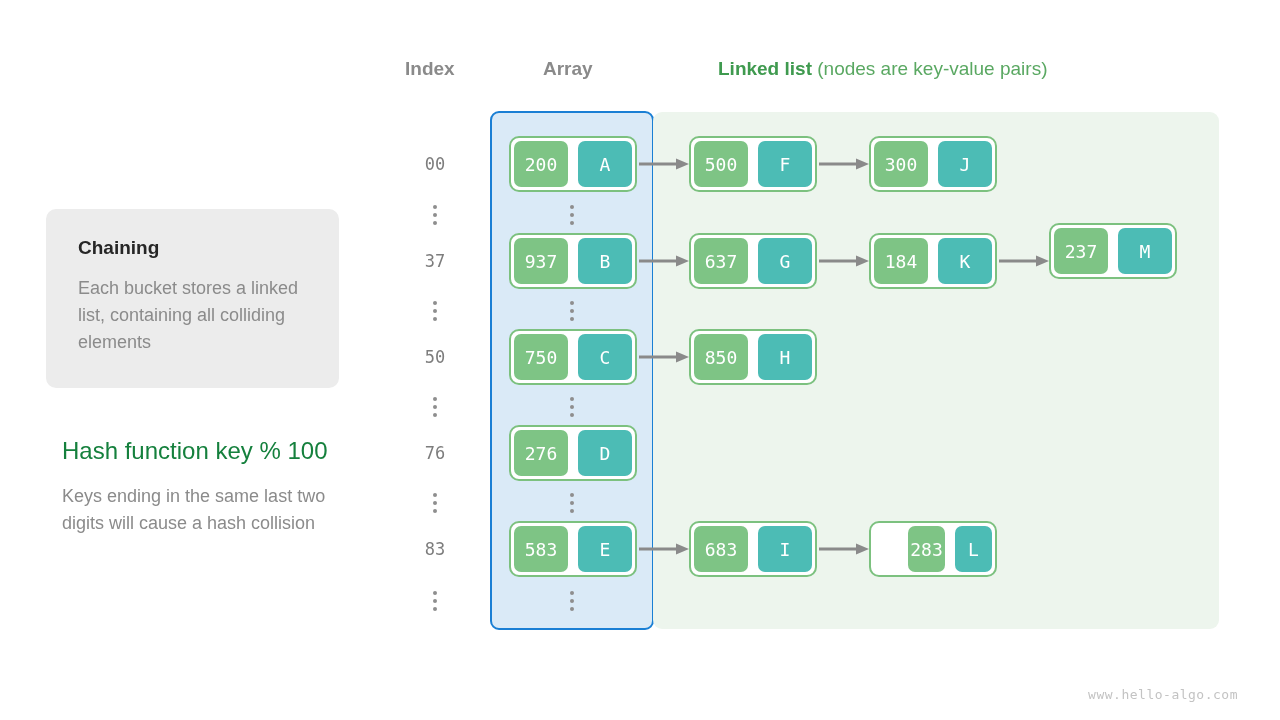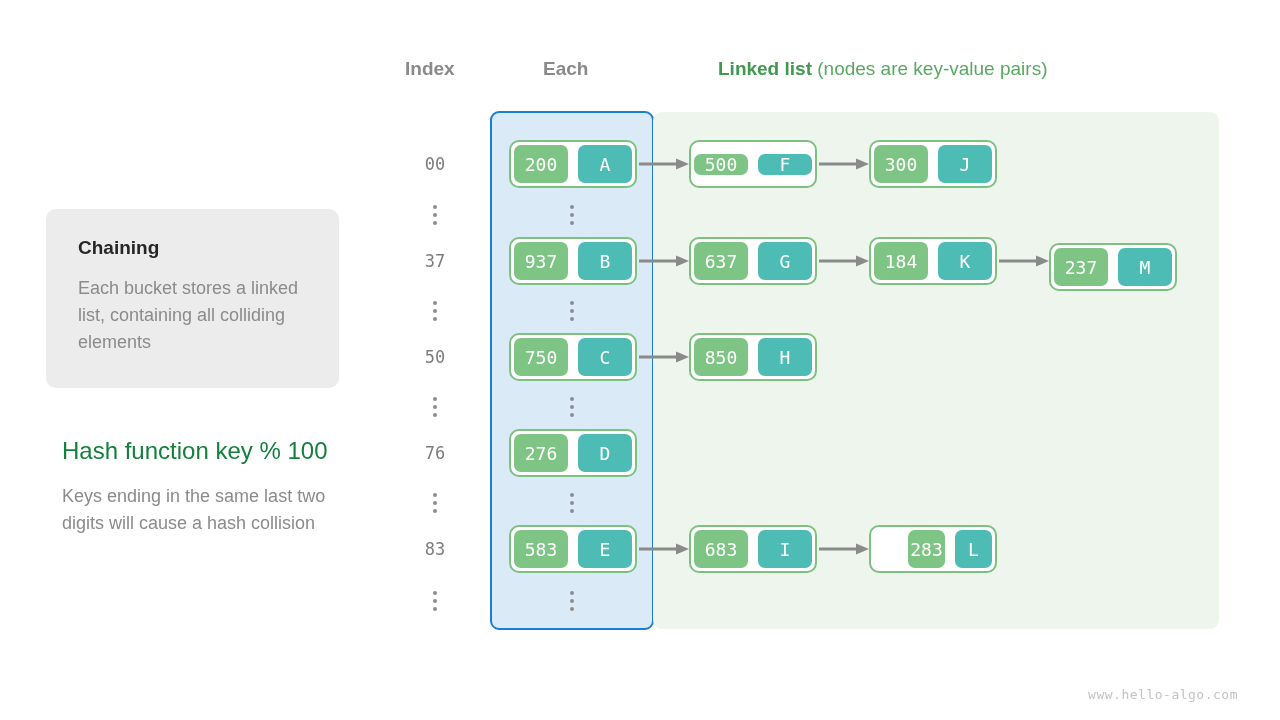--- a/index.html
+++ b/index.html
@@ -93,21 +93,21 @@
     width: 4px;
     height: 4px;
     border-radius: 50%;
     background: #8e8e8e;
   }
 
   
   .node {
     position: absolute;
     width: 128px;
-    height: 48px;
+    height: 56px;
     box-sizing: border-box;
     border: 2px solid #7cc17f;
     border-radius: 10px;
     background: #ffffff;
     padding: 3px;
     display: flex;
     gap: 10px;
     transform: translateY(-50%);
   }
   .node .half {
@@ -189,38 +189,38 @@
 </style>
 </head>
 <body>
 
 <div class="stage">
 
   <div class="panel-array"></div>
   <div class="panel-linked"></div>
 
   <div class="hdr hdr-index">Index</div>
-  <div class="hdr hdr-array">Each</div>
+  <div class="hdr hdr-array">Array</div>
   <div class="hdr-linked">
     <span class="ll-bold">Linked list</span><span class="ll-note"> (nodes are key-value pairs)</span>
   </div>
 
   <div id="rows-layer">
       <div class="index-label" style="top: 164px;">00</div>
       <div class="node" style="left: 509px; top: 164px;">
         <div class="half key">200</div>
         <div class="half value">A</div>
       </div>
       <div class="arrow" style="left: 637px; top: 164px; width: 52px;">
         <svg viewBox="0 0 52 12" preserveAspectRatio="none">
           <line x1="2" y1="6" x2="41" y2="6" stroke="#8a8a8a" stroke-width="3"></line>
           <polygon points="39,0.5 52,6 39,11.5" fill="#8a8a8a"></polygon>
         </svg>
       </div>
-      <div class="node" style="left: 689px; top: 164px; align-items: center;">
+      <div class="node" style="left: 689px; top: 164px;">
         <div class="half key">500</div>
         <div class="half value">F</div>
       </div>
       <div class="arrow" style="left: 817px; top: 164px; width: 52px;">
         <svg viewBox="0 0 52 12" preserveAspectRatio="none">
           <line x1="2" y1="6" x2="41" y2="6" stroke="#8a8a8a" stroke-width="3"></line>
           <polygon points="39,0.5 52,6 39,11.5" fill="#8a8a8a"></polygon>
         </svg>
       </div>
       <div class="node" style="left: 869px; top: 164px;">
@@ -251,21 +251,21 @@
       <div class="node" style="left: 869px; top: 261px;">
         <div class="half key">184</div>
         <div class="half value">K</div>
       </div>
       <div class="arrow" style="left: 997px; top: 261px; width: 52px;">
         <svg viewBox="0 0 52 12" preserveAspectRatio="none">
           <line x1="2" y1="6" x2="41" y2="6" stroke="#8a8a8a" stroke-width="3"></line>
           <polygon points="39,0.5 52,6 39,11.5" fill="#8a8a8a"></polygon>
         </svg>
       </div>
-      <div class="node" style="left: 1049px; top: 267px;">
+      <div class="node" style="left: 1049px; top: 251px;">
         <div class="half key">237</div>
         <div class="half value">M</div>
       </div>
       <div class="index-label" style="top: 357px;">50</div>
       <div class="node" style="left: 509px; top: 357px;">
         <div class="half key">750</div>
         <div class="half value">C</div>
       </div>
       <div class="arrow" style="left: 637px; top: 357px; width: 52px;">
         <svg viewBox="0 0 52 12" preserveAspectRatio="none">

